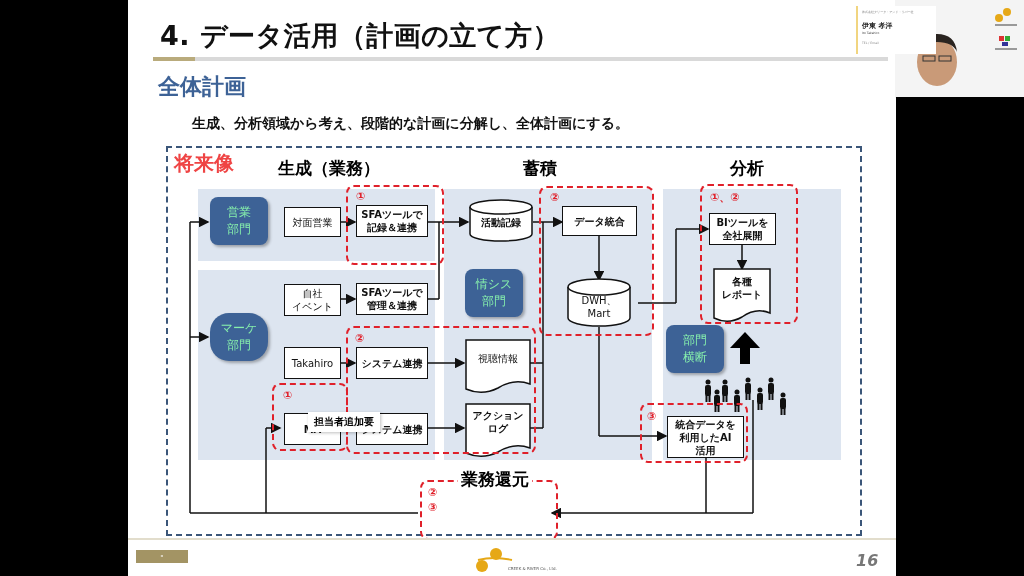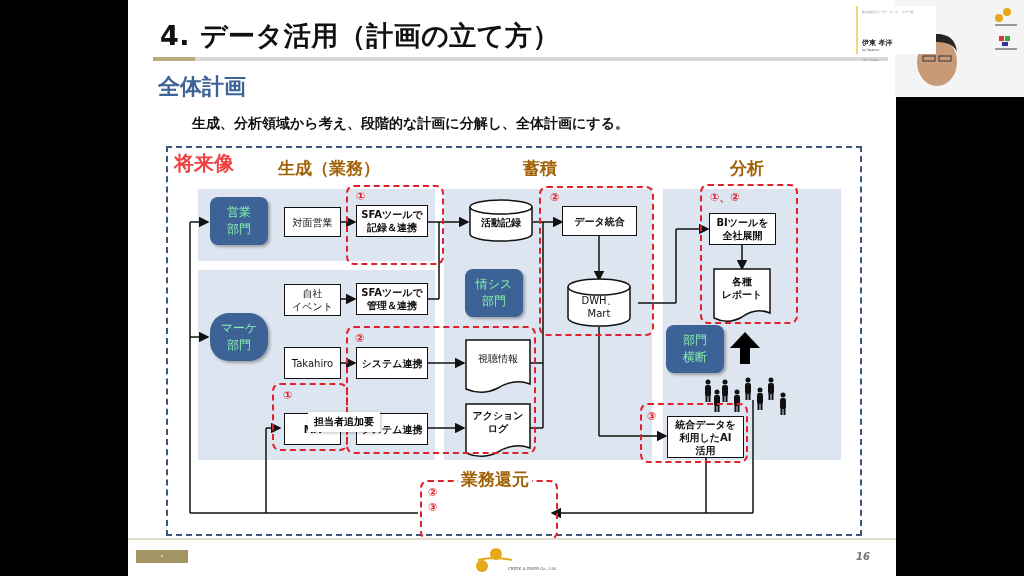--- a/index.html
+++ b/index.html
@@ -5,38 +5,38 @@
   html,body{margin:0;padding:0;}
   body{width:1024px;height:576px;background:#000;position:relative;overflow:hidden;font-family:"DejaVu Sans",sans-serif;}
   .slide{position:absolute;left:128px;top:0;width:768px;height:576px;background:#fff;overflow:hidden;}
   .title{position:absolute;left:32px;top:18px;font-size:27px;font-weight:bold;color:#111;letter-spacing:0.5px;}
   .title-rule{position:absolute;left:25px;top:57px;width:735px;height:4px;background:#d9d9d9;}
   .title-rule-accent{position:absolute;left:25px;top:57px;width:42px;height:4px;background:#b9ab7c;}
   .subtitle{position:absolute;left:30px;top:72px;font-size:22px;font-weight:bold;color:#3d6296;}
   .lead{position:absolute;left:64px;top:115px;font-size:14px;font-weight:bold;color:#111;}
   .outer{position:absolute;left:38px;top:146px;width:692px;height:386px;border:2px dashed #3b5679;}
   .future{position:absolute;left:46px;top:150px;font-size:20px;font-weight:bold;color:#ef4444;}
-  .sect{position:absolute;font-size:17px;font-weight:bold;color:#a16207;}
+  .sect{position:absolute;font-size:17px;font-weight:bold;color:#000000;}
   .band{position:absolute;background:#dde5f0;}
   .dept{position:absolute;background:#3d6296;color:#86efac;border-radius:8px;font-size:12px;text-align:center;line-height:17px;display:flex;align-items:center;justify-content:center;box-shadow:2px 2px 3px rgba(0,0,0,0.3);}
   .box{position:absolute;background:#fff;border:1.5px solid #111;font-size:10px;text-align:center;display:flex;align-items:center;justify-content:center;line-height:13px;color:#111;box-sizing:border-box;}
   .box.b{font-weight:bold;}
   .num{position:absolute;color:#e0202a;font-size:11px;font-weight:bold;}
   .redbox{position:absolute;border:2.5px dashed #e0202a;border-radius:8px;box-sizing:border-box;}
   .lbl{position:absolute;font-size:10px;color:#111;text-align:center;}
   svg.lines{position:absolute;left:0;top:0;}
   .note{position:absolute;background:#fff;font-size:10px;font-weight:bold;padding:3px 6px;box-shadow:1px 1px 3px rgba(0,0,0,0.25);}
   .footer-rule{position:absolute;left:0;top:538px;width:768px;height:2px;background:#e2ddcc;}
   .confidential{position:absolute;left:8px;top:550px;width:52px;height:13px;background:#a39464;color:#fff;font-size:7px;font-weight:bold;text-align:center;line-height:13px;}
-  .pagenum{position:absolute;left:728px;top:551px;font-size:10px;font-weight:bold;font-style:italic;color:#777;}
+  .pagenum{position:absolute;left:728px;top:551px;font-size:16px;font-weight:bold;font-style:italic;color:#777;}
   .logo{position:absolute;left:346px;top:546px;}
   .logo-text{position:absolute;left:380px;top:566px;font-size:4px;color:#555;}
   .card{position:absolute;left:856px;top:6px;width:78px;height:48px;border-left:2px solid #f1d580;background:#fff;}
   .card .co{font-size:3px;color:#777;margin-left:4px;margin-top:4px;}
-  .card .nm{font-size:7px;font-weight:bold;margin-left:4px;margin-top:24px;color:#222;}
+  .card .nm{font-size:7px;font-weight:bold;margin-left:4px;margin-top:7px;color:#222;}
   .card .en{font-size:3px;color:#444;margin-left:4px;}
   .card .ct{font-size:3px;color:#888;margin-left:4px;margin-top:6px;}
   .webcam{position:absolute;left:895px;top:0;width:129px;height:98px;background:#f4f4f4;}
   .logos-r{position:absolute;left:990px;top:6px;width:30px;height:46px;}
   .black-panel{position:absolute;left:896px;top:97px;width:128px;height:479px;background:#000;}
 </style>
 </head>
 <body>
 
 <div class="slide">

